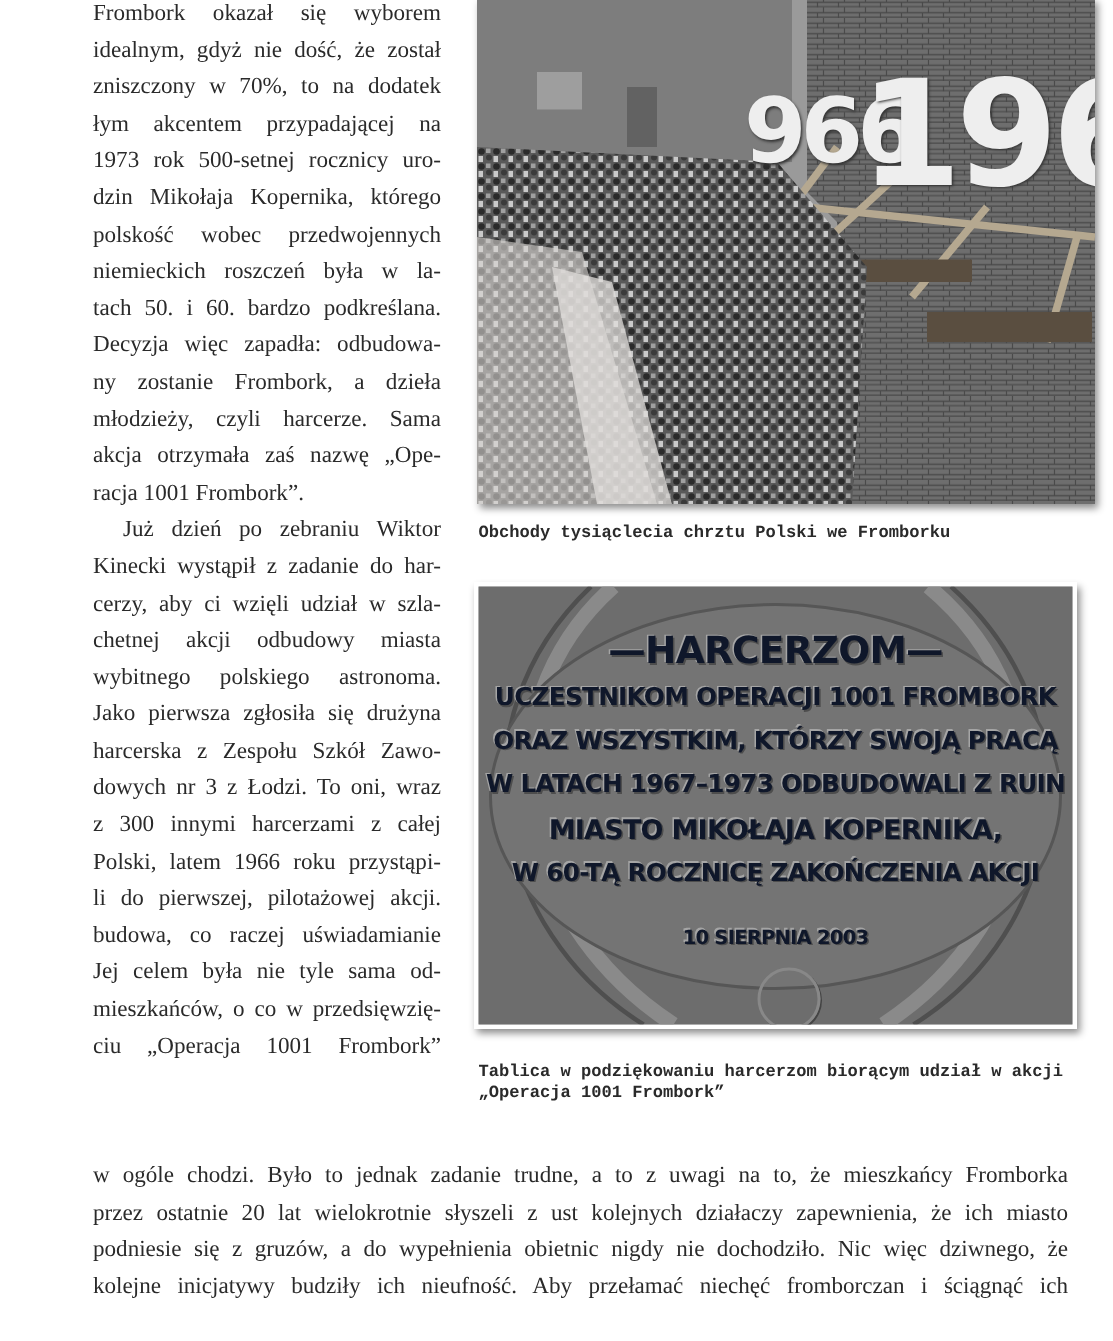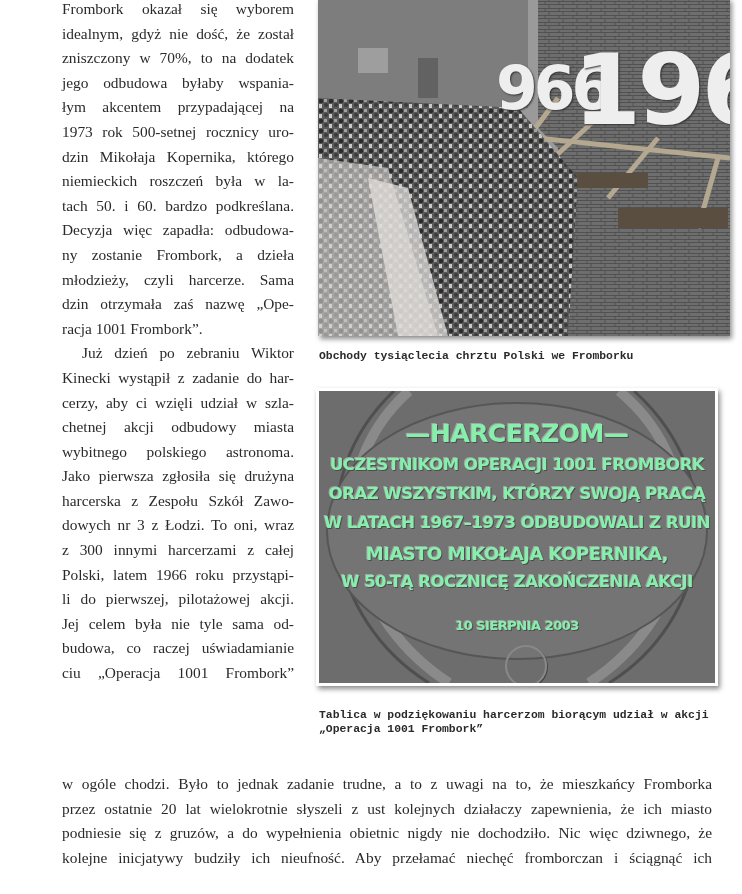--- a/index.html
+++ b/index.html
@@ -17,21 +17,21 @@
   .photo2 { position:absolute; left:316px; top:388px; width:402px; height:298px; background:#fff;
             box-shadow:2px 3px 5px rgba(0,0,0,0.45); padding:3px; box-sizing:border-box; }
   .photo2 .inner { width:100%; height:100%; background:#6f6f6f; position:relative; overflow:hidden; }
   .caption { position:absolute; font-family:Liberation Mono, monospace; font-weight:bold;
              font-size:11.4px; line-height:14px; color:#2a2a2a; }
   .cap1 { left:319px; top:349px; }
   .cap2 { left:319px; top:708px; width:420px; }
 
   
   .plaque-text { position:absolute; left:0; top:0; width:100%; height:100%; font-family:"DejaVu Sans",sans-serif;
-                 font-weight:bold; color:#86efac; text-shadow:1px 1px 0 #4d4d4d, -1px -1px 0 #a5a5a5; text-align:center; }
+                 font-weight:bold; color:#0f172a; text-shadow:1px 1px 0 #4d4d4d, -1px -1px 0 #a5a5a5; text-align:center; }
   .plaque-text div { position:absolute; left:0; right:0; letter-spacing:-0.5px; }
   .pl-title { top:28px; font-size:25px; }
   .pl-l1 { top:64px; font-size:16.5px; }
   .pl-l2 { top:93px; font-size:16.5px; }
   .pl-l3 { top:122px; font-size:16.5px; }
   .pl-l4 { top:152px; font-size:18px; }
   .pl-l5 { top:181px; font-size:16.5px; }
   .pl-l6 { top:212px; font-size:12px; }
   .pl-l7 { top:227px; font-size:13px; }
   .pl-seal { position:absolute; left:186px; top:254px; width:38px; height:38px; border-radius:50%;
@@ -41,46 +41,47 @@
             text-shadow:1px 1px 2px #333; letter-spacing:-4px; }
 </style>
 </head>
 <body>
 
 <div class="col">
   <p>
     <span class="line">Frombork okazał się wyborem</span>
     <span class="line">idealnym, gdyż nie dość, że został</span>
     <span class="line">zniszczony w 70%, to na dodatek</span>
-    <span class="line">jego odbudowa byłaby wspania-</span>
     <span class="line">łym akcentem przypadającej na</span>
     <span class="line">1973 rok 500-setnej rocznicy uro-</span>
     <span class="line">dzin Mikołaja Kopernika, którego</span>
+    <span class="line">polskość wobec przedwojennych</span>
     <span class="line">niemieckich roszczeń była w la-</span>
     <span class="line">tach 50. i 60. bardzo podkreślana.</span>
     <span class="line">Decyzja więc zapadła: odbudowa-</span>
     <span class="line">ny zostanie Frombork, a dzieła</span>
     <span class="line">młodzieży, czyli harcerze. Sama</span>
-    <span class="line">dzin otrzymała zaś nazwę „Ope-</span>
+    <span class="line">akcja otrzymała zaś nazwę „Ope-</span>
     <span class="line last">racja 1001 Frombork”.</span>
   </p>
   <p>
     <span class="line" style="padding-left:20px">Już dzień po zebraniu Wiktor</span>
     <span class="line">Kinecki wystąpił z zadanie do har-</span>
     <span class="line">cerzy, aby ci wzięli udział w szla-</span>
     <span class="line">chetnej akcji odbudowy miasta</span>
     <span class="line">wybitnego polskiego astronoma.</span>
     <span class="line">Jako pierwsza zgłosiła się drużyna</span>
     <span class="line">harcerska z Zespołu Szkół Zawo-</span>
     <span class="line">dowych nr 3 z Łodzi. To oni, wraz</span>
     <span class="line">z 300 innymi harcerzami z całej</span>
     <span class="line">Polski, latem 1966 roku przystąpi-</span>
     <span class="line">li do pierwszej, pilotażowej akcji.</span>
+    <span class="line">budowa, co raczej uświadamianie</span>
     <span class="line">Jej celem była nie tyle sama od-</span>
-    <span class="line">budowa, co raczej uświadamianie</span>
+    <span class="line">mieszkańców, o co w przedsięwzię-</span>
     <span class="line">ciu „Operacja 1001 Frombork”</span>
   </p>
 </div>
 
 <div class="full">
   <span class="line">w ogóle chodzi. Było to jednak zadanie trudne, a to z uwagi na to, że mieszkańcy Fromborka</span>
   <span class="line">przez ostatnie 20 lat wielokrotnie słyszeli z ust kolejnych działaczy zapewnienia, że ich miasto</span>
   <span class="line">podniesie się z gruzów, a do wypełnienia obietnic nigdy nie dochodziło. Nic więc dziwnego, że</span>
   <span class="line">kolejne inicjatywy budziły ich nieufność. Aby przełamać niechęć fromborczan i ściągnąć ich</span>
 </div>
@@ -136,21 +137,21 @@
       <path d="M75 0 C -20 90, 10 230, 110 292" stroke="#4f4f4f" stroke-width="3" fill="none"></path>
       <path d="M315 0 C 415 90, 390 230, 290 292" stroke="#4f4f4f" stroke-width="3" fill="none"></path>
       <ellipse cx="198" cy="140" rx="190" ry="128" fill="#747474" stroke="#565656" stroke-width="2"></ellipse>
     </svg>
     <div class="plaque-text">
       <div class="pl-title">—HARCERZOM—</div>
       <div class="pl-l1">UCZESTNIKOM OPERACJI 1001 FROMBORK</div>
       <div class="pl-l2">ORAZ WSZYSTKIM, KTÓRZY SWOJĄ PRACĄ</div>
       <div class="pl-l3">W LATACH 1967–1973 ODBUDOWALI Z RUIN</div>
       <div class="pl-l4">MIASTO MIKOŁAJA KOPERNIKA,</div>
-      <div class="pl-l5">W 50-TĄ ROCZNICĘ ZAKOŃCZENIA AKCJI</div>
+      <div class="pl-l5">W 60-TĄ ROCZNICĘ ZAKOŃCZENIA AKCJI</div>
       <div class="pl-l7">10 SIERPNIA 2003</div>
       <span class="pl-seal"></span>
     </div>
   </div>
 </div>
 <div class="caption cap2">
   <div>Tablica w podziękowaniu harcerzom biorącym udział w akcji</div>
   <div>„Operacja 1001 Frombork”</div>
 </div>
 

